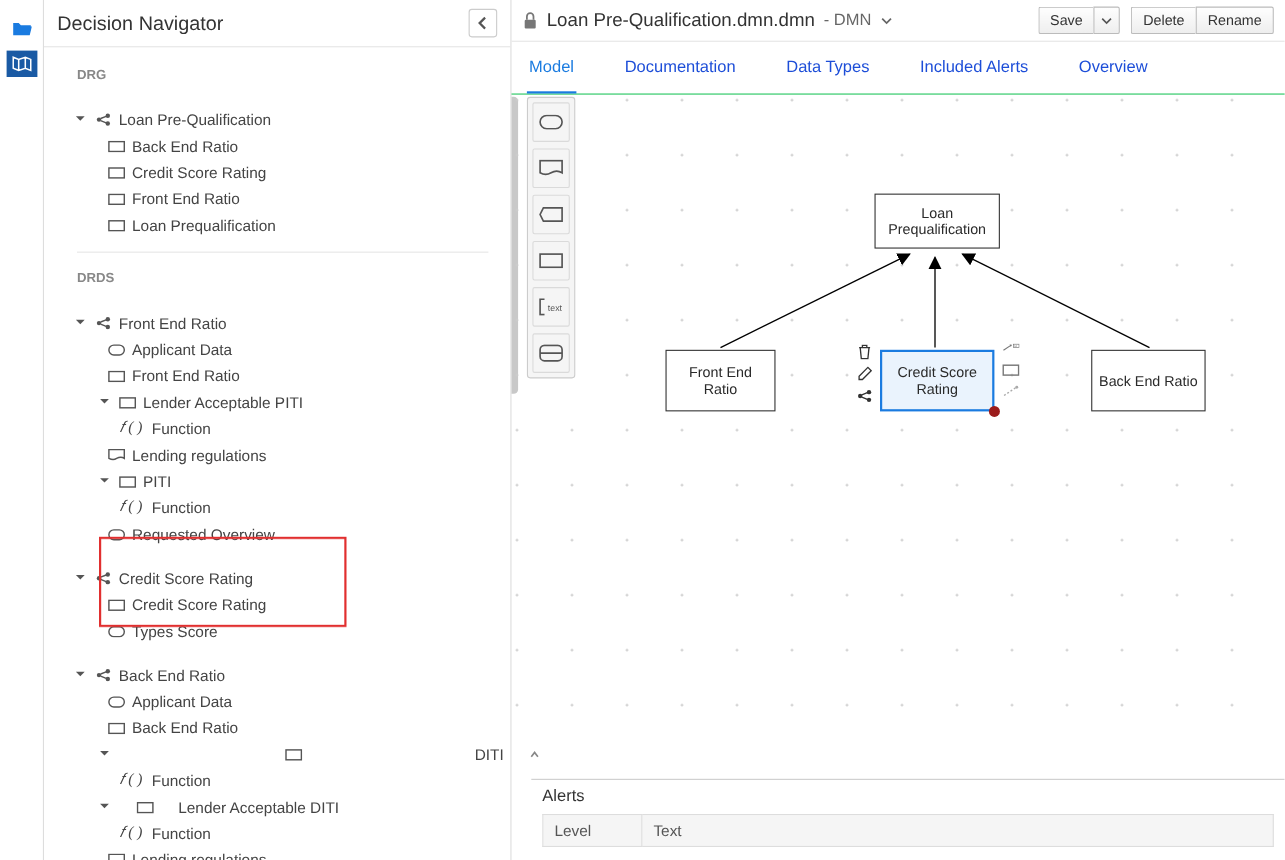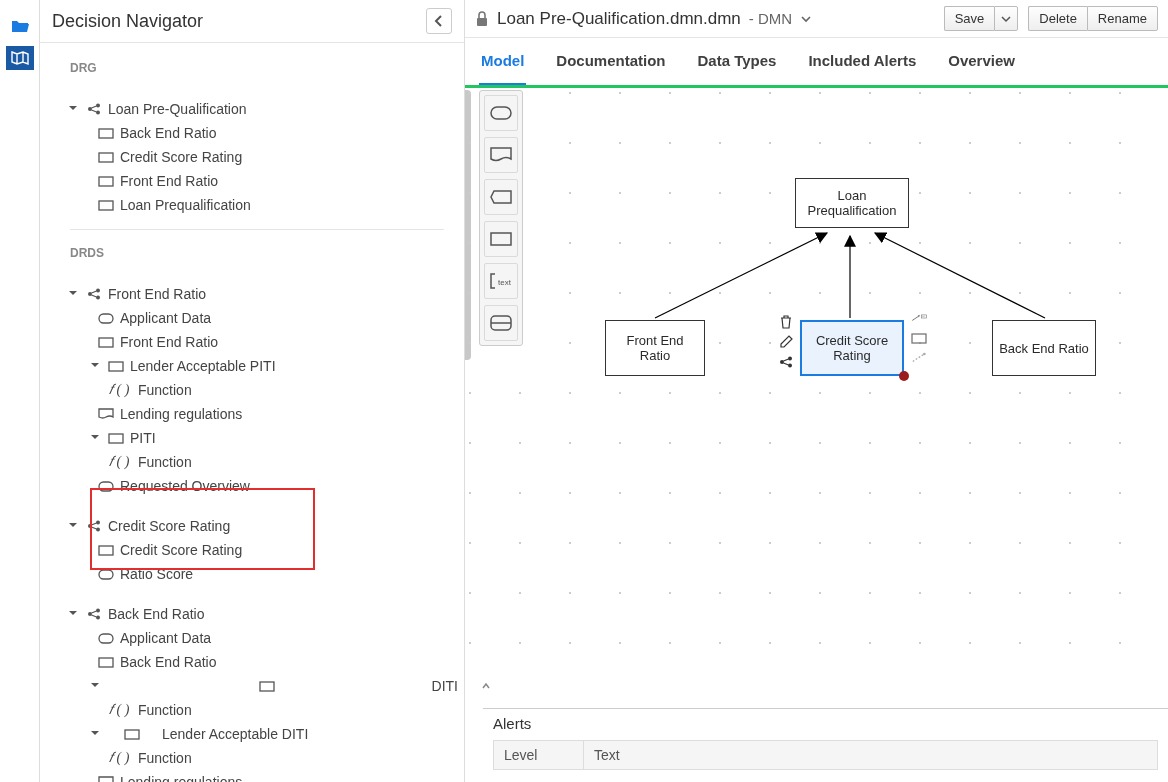--- a/index.html
+++ b/index.html
@@ -26,22 +26,22 @@
   .main-top { display:flex; align-items:center; padding: 6px 10px; border-bottom:1px solid #e5e5e5; gap:10px; }
   .doc-title { display:flex; align-items:center; gap:8px; font-size:17px; color:#333; }
   .doc-title small { color:#666; font-size:15px; }
   .spacer { flex:1; }
   .btn { border:1px solid #bbb; background:linear-gradient(#fefefe,#eee); padding:4px 10px; font-size:13px; color:#333; cursor:pointer; }
   .btn-grp { display:inline-flex; }
   .btn-grp .btn:first-child { border-right:none; border-radius:2px 0 0 2px; }
   .btn-grp .btn.dd { padding:4px 6px; border-radius:0 2px 2px 0; }
   .btn-grp.right .btn:first-child{ border-radius:2px 0 0 2px; border-right:none;}
   .btn-grp.right .btn:last-child{ border-radius:0 2px 2px 0;}
-  .tabs { display:flex; padding: 0 14px; gap:28px; border-bottom:3px solid #22c55e;font-weight:bold; }
-  .tab { padding: 14px 2px; font-size:15px; color:#404040; cursor:pointer; }
+  .tabs { display:flex; padding: 0 14px; gap:42px; border-bottom:1px solid #22c55e; }
+  .tab { padding: 14px 2px; font-size:15px; color:#1d4ed8; cursor:pointer; }
   .tab.active { color:#1a7be0; border-bottom: 2px solid #1a7be0; }
   .canvas-area { flex:1; position:relative; overflow:hidden; }
   .dots-bg { position:absolute; inset:0 0 93px 0; background-image: radial-gradient(#ccc 1px, transparent 1px); background-size: 50px 50px; background-position: 30px 30px; }
   .palette { position:absolute; left:14px; top:2px; width:44px; background:#f5f5f5; border:1px solid #ccc; border-radius:3px; padding:4px; display:flex; flex-direction:column; gap:6px; }
   .pal-slot { width:34px; height:36px; background:#f5f5f5; border:1px solid #dadada; border-radius:2px; display:flex; align-items:center; justify-content:center; cursor:pointer; }
   .scroll-handle { position:absolute; left:-4px; top:2px; width:10px; height:270px; background:#c8c8c8; border-radius:4px; }
   .node { position:absolute; border:1px solid #333; background:#fff; display:flex; align-items:center; justify-content:center; text-align:center; font-size:13px; color:#2a2a2a; padding:4px; }
   .node.selected { border:2px solid #1a7be0; background:#eaf3fd; }
   .sel-dot { position:absolute; width:10px; height:10px; background:#9b1c1c; border-radius:50%; }
   .arrow { position:absolute; }
@@ -244,21 +244,21 @@
             </svg>
           </span>
         <span>Credit Score Rating</span>
       </div>
       <div class="tree-row il-2">
         <span class="shape">
             <svg width="16" height="11" viewBox="0 0 16 11">
               <rect x="1" y="1" width="14" height="9" rx="4.5" fill="none" stroke="#555" stroke-width="1.3"></rect>
             </svg>
           </span>
-        <span>Ratio Score</span>
+        <span>Types Score</span>
       </div>
 
       <div class="tree-row il-1">
         <span class="caret">
             <svg width="10" height="10" viewBox="0 0 10 10">
               <path d="M1 3 L5 7 L9 3z" fill="#555"></path>
             </svg>
           </span>
         <span class="shape">
             <svg width="14" height="12" viewBox="0 0 14 12">

